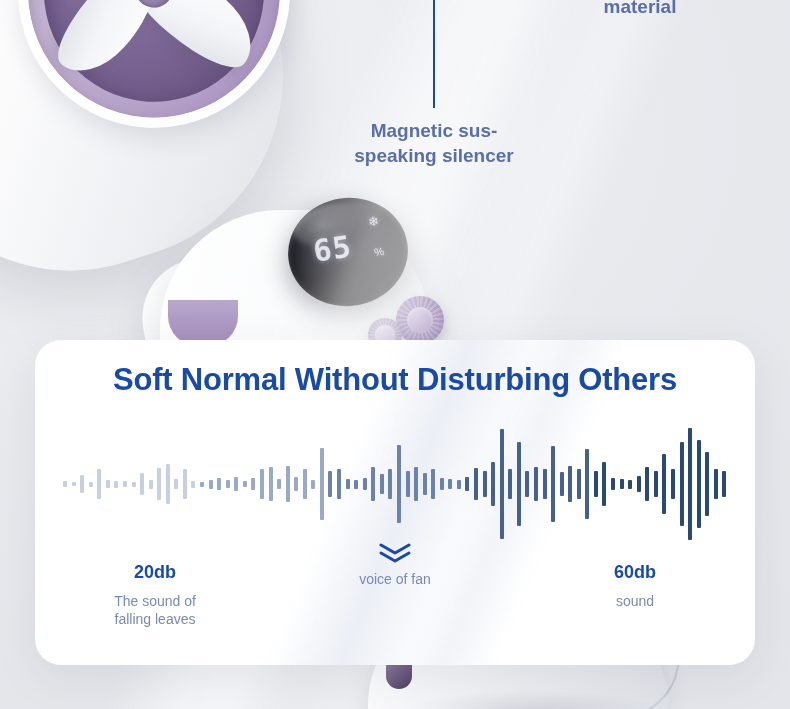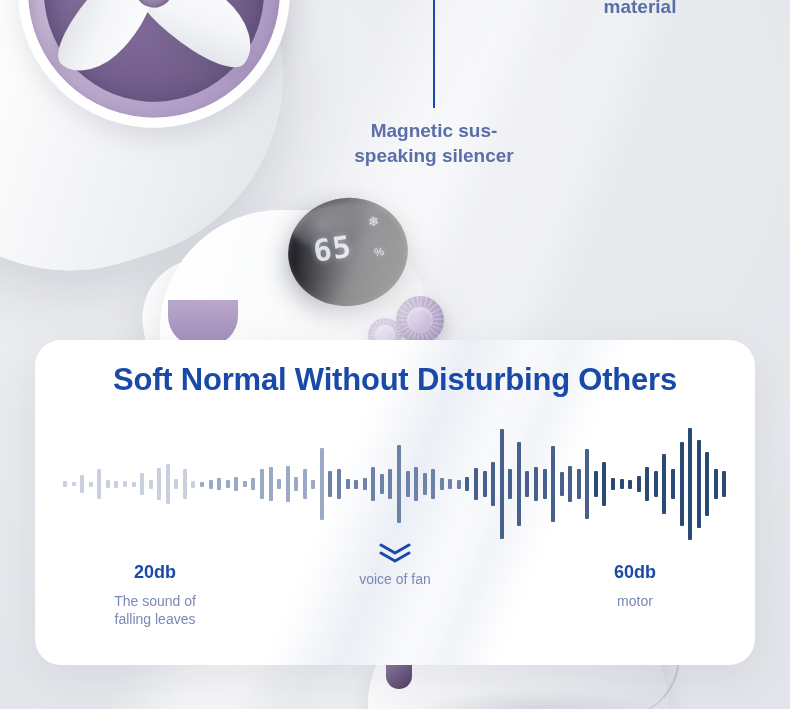--- a/index.html
+++ b/index.html
@@ -294,19 +294,19 @@
           </div>
         </div>
         <div class="col">
           <div class="col-desc">
             <div>voice of fan</div>
           </div>
         </div>
         <div class="col">
           <div class="col-value">60db</div>
           <div class="col-desc">
-            <div>motor</div>
+            <div>sound</div>
           </div>
         </div>
       </div>
   </div>
 
 </div>
 
 </body></html>

